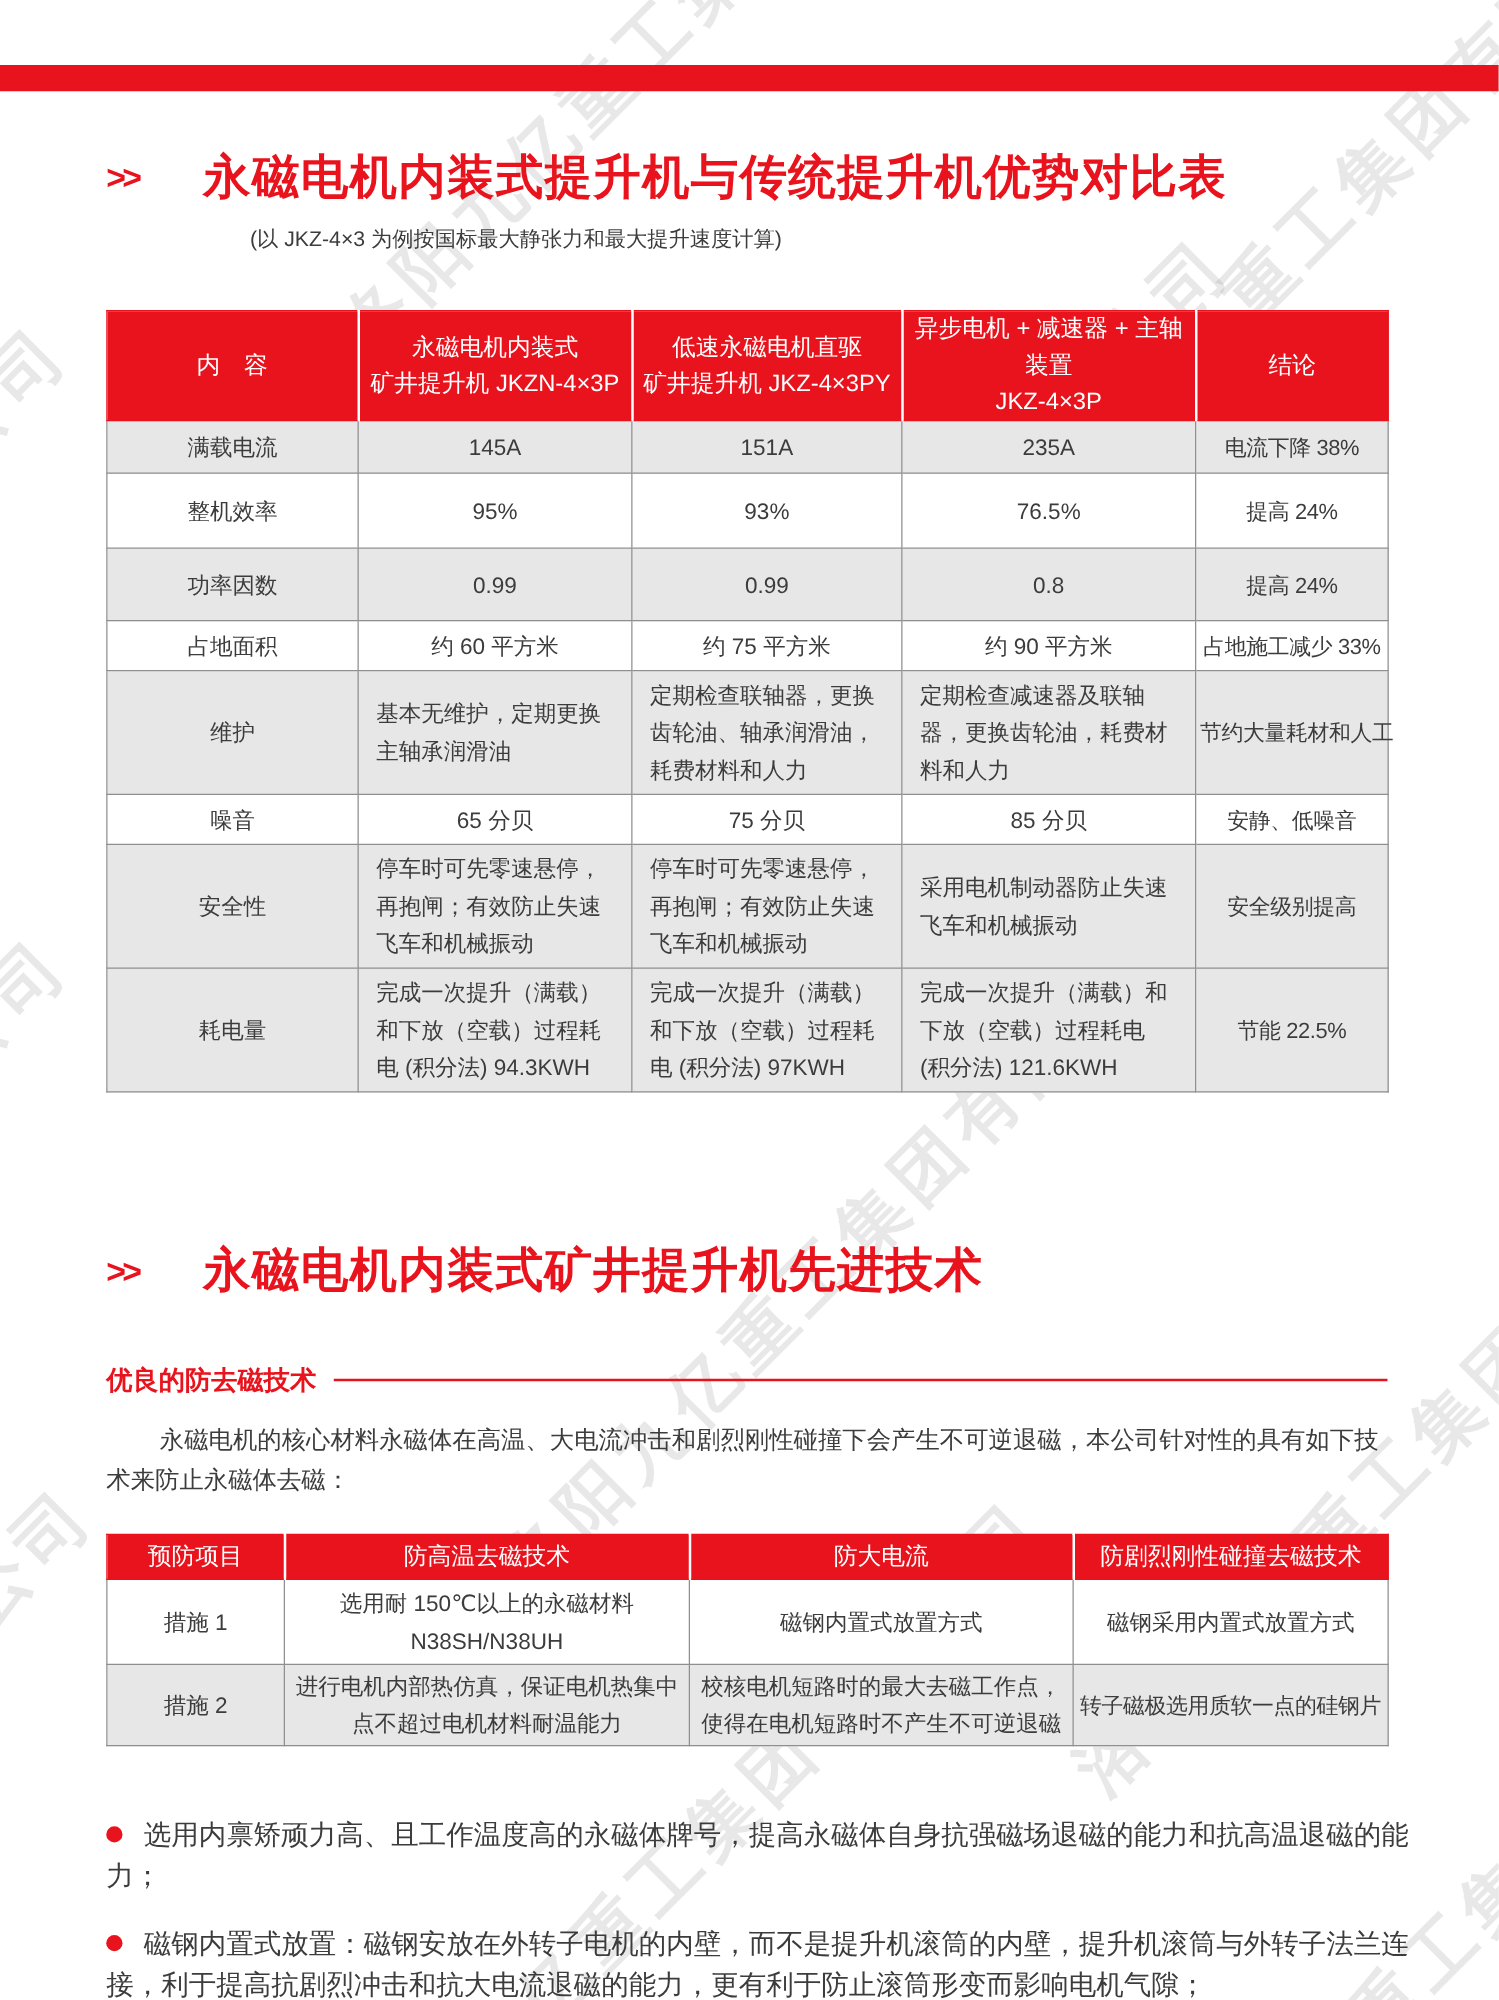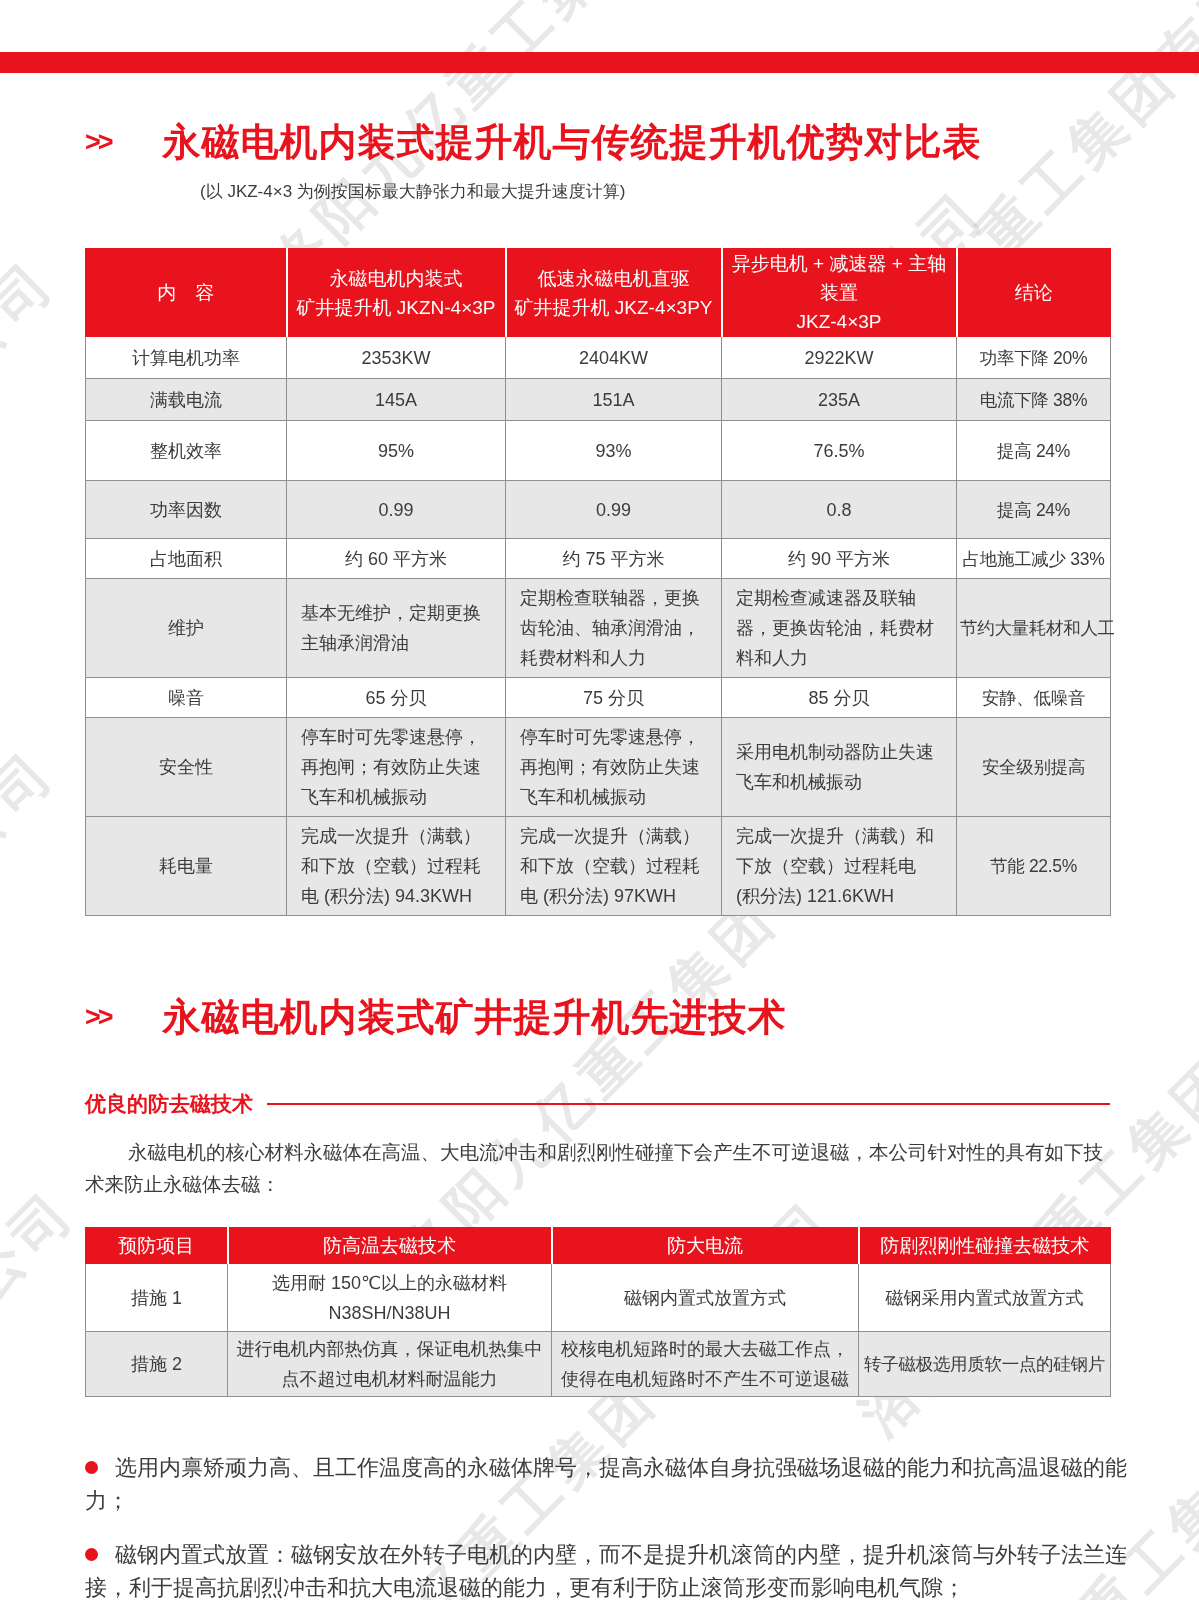--- a/index.html
+++ b/index.html
@@ -106,27 +106,20 @@
           <div>矿井提升机 JKZ-4×3PY</div>
         </th>
     <th>
           <div>异步电机 + 减速器 + 主轴装置</div>
           <div>JKZ-4×3P</div>
         </th>
     <th>
           <div>结论</div>
           <div></div>
         </th>
-  </tr>
-  <tr style="height:42px">
-    <td>计算电机功率</td>
-    <td>2353KW</td>
-    <td>2404KW</td>
-    <td>2922KW</td>
-    <td class="nw">功率下降 20%</td>
   </tr>
   <tr style="height:42px" class="gray">
     <td>满载电流</td>
     <td>145A</td>
     <td>151A</td>
     <td>235A</td>
     <td class="nw">电流下降 38%</td>
   </tr>
   <tr style="height:60px">
     <td>整机效率</td>

